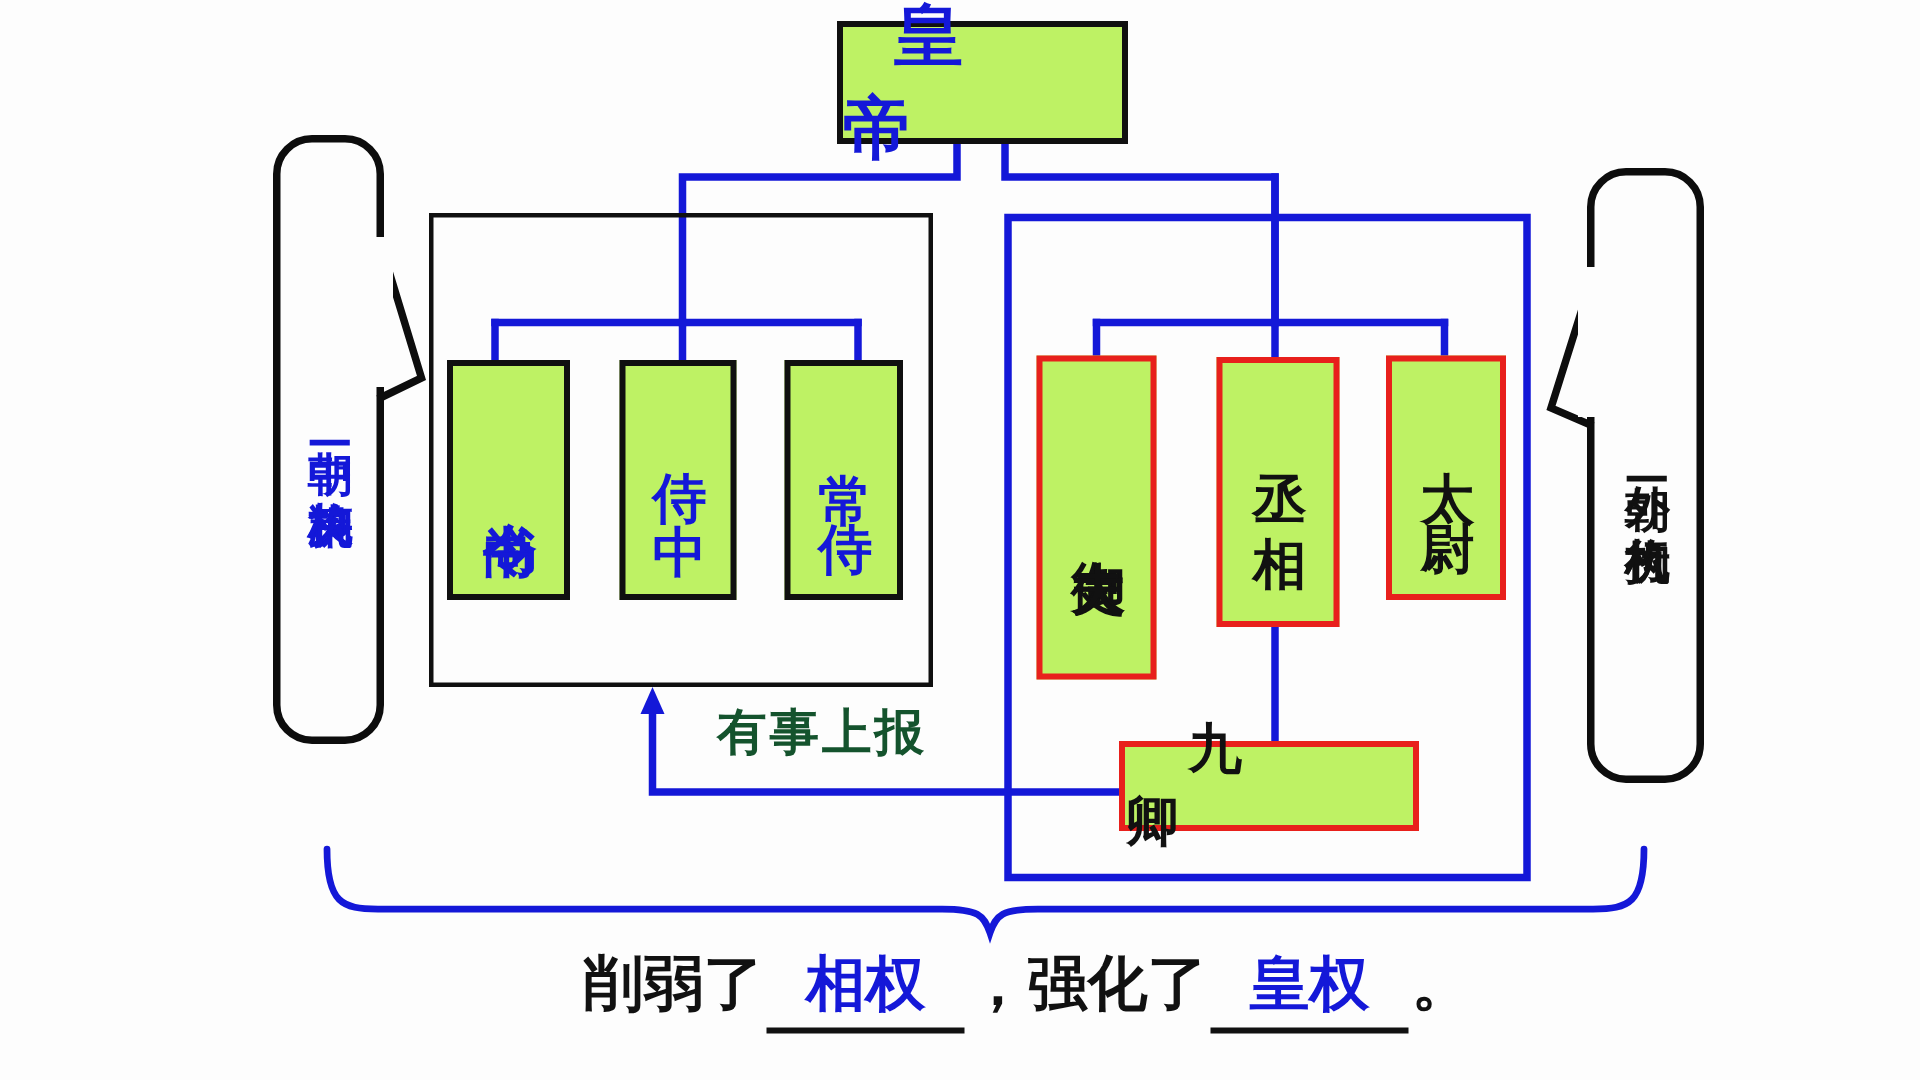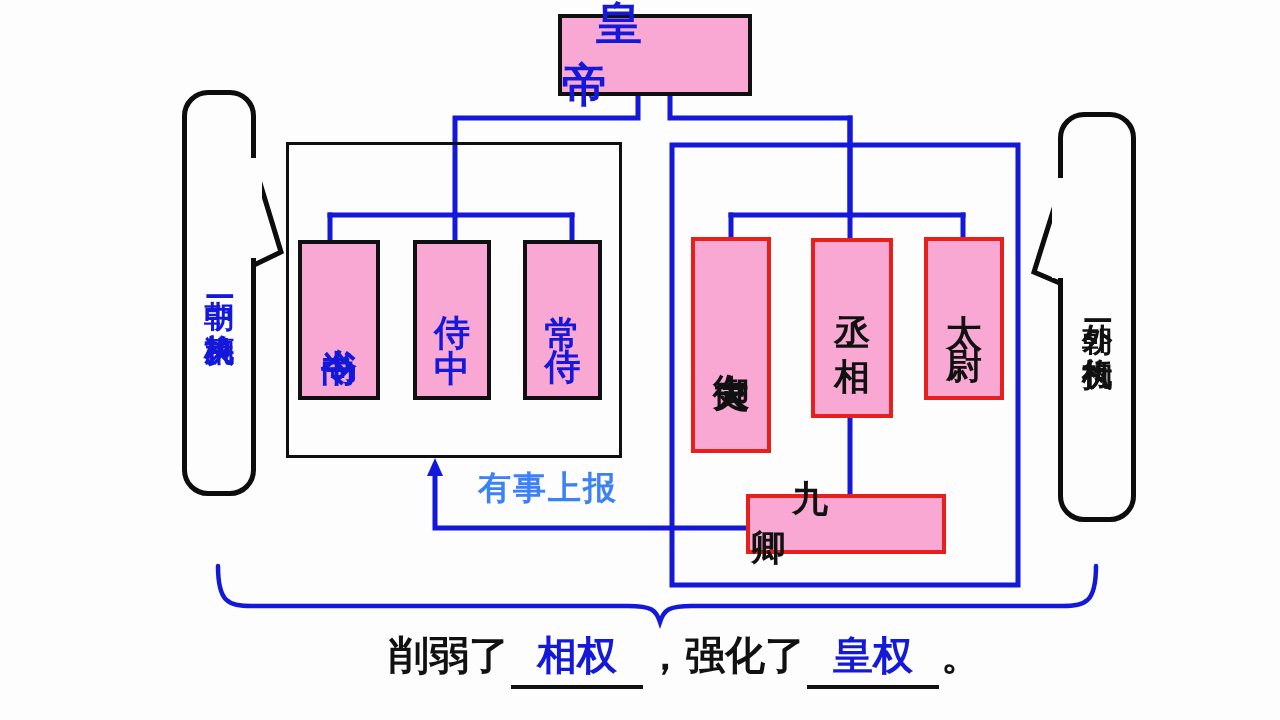--- a/index.html
+++ b/index.html
@@ -12,21 +12,21 @@
   }
   #stage{position:absolute;left:0;top:0;width:1280px;height:720px;}
   svg.layer{position:absolute;left:0;top:0;width:1280px;height:720px;pointer-events:none;}
 
   .node{
     position:absolute;
     box-sizing:border-box;
     display:flex;
     align-items:center;
     justify-content:center;
-    background:#f9a8d4;
+    background:#bef264;
   }
   .vert{
     writing-mode:vertical-rl;
     text-orientation:upright;
     line-height:1.0;
   }
   .b-black{border:4px solid #101010;}
   .b-red{border:4px solid #e8201c;}
   .t-blue{color:#1418d8;}
   .t-black{color:#111111;}
@@ -78,21 +78,21 @@
   .callout .vert{line-height:1.02;}
 
   
   .mask{position:absolute;background:#fdfdfd;}
   #mask-left{left:248px;top:158px;width:14px;height:100px;}
   #mask-right{left:1052px;top:178px;width:14px;height:100px;}
 
   
   #label-youshishangbao{
     position:absolute;left:478px;top:466px;
-    font-size:33px;font-weight:bold;color:#3b82f6;
+    font-size:33px;font-weight:bold;color:#14532d;
     letter-spacing:2px;white-space:nowrap;
   }
 
   
   #bottom-sentence{
     position:absolute;left:0;top:628px;width:1280px;
     text-align:center;font-size:40px;font-weight:bold;color:#111;
     white-space:nowrap;
     padding-left:45px;
   }

